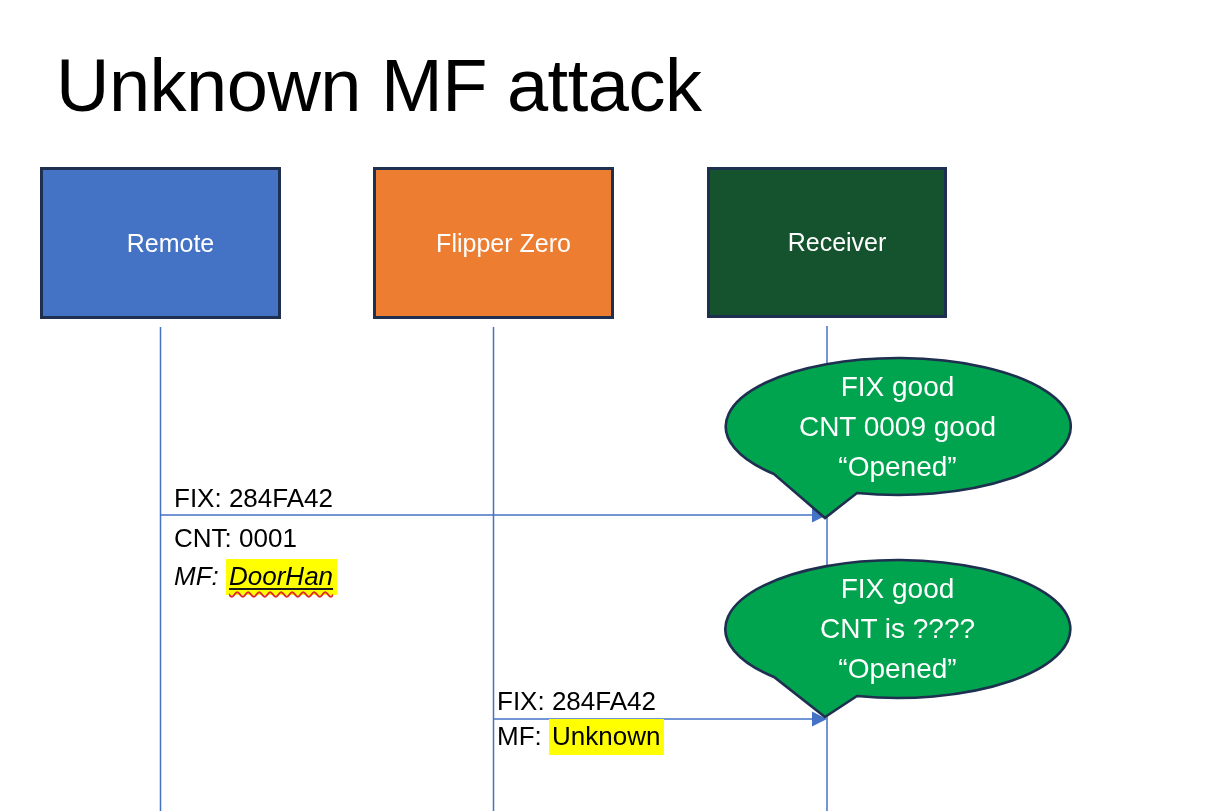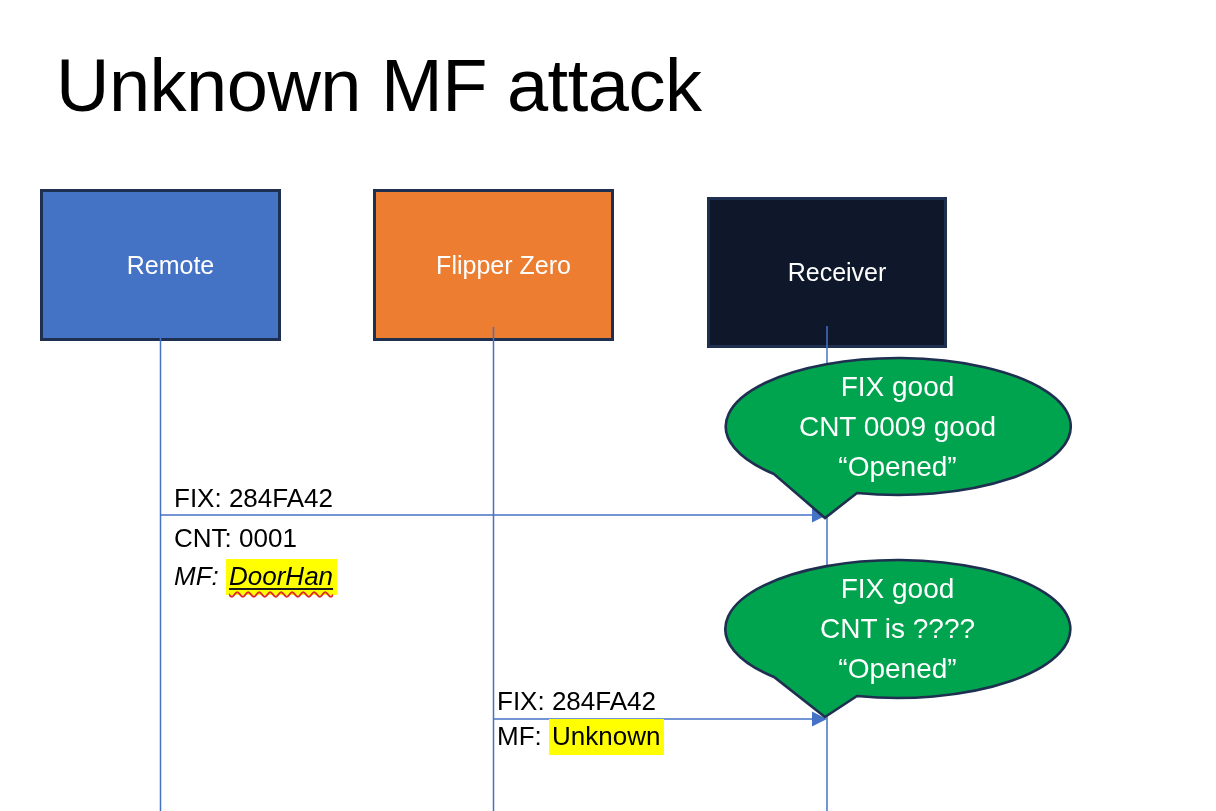--- a/index.html
+++ b/index.html
@@ -5,28 +5,28 @@
   html,body { margin:0; padding:0; background:#ffffff; }
   .slide {
     position:relative; width:1216px; height:811px; background:#ffffff;
     font-family:"Liberation Sans", sans-serif; overflow:hidden;
   }
   .title {
     position:absolute; left:56px; top:3px; font-size:74px; line-height:1.05;
     font-weight:300; letter-spacing:-0.5px; color:#000000; white-space:nowrap;margin-top:44px;
   }
   .actor {
-    position:absolute; top:189px; width:241px; height:152px;
+    position:absolute; top:167px; width:241px; height:152px;
     box-sizing:border-box; border:3px solid #1E2F50;
     display:flex; align-items:center; justify-content:center;
     color:#ffffff; font-size:25px; white-space:nowrap;padding-left:20px;
   }
   .actor.remote   { left:40px;  background:#4472C4; }
   .actor.flipper  { left:373px; background:#ED7D31; }
-  .actor.receiver { left:707px; width:240px; height:151px; background:#0f172a;margin-top:8px; }
+  .actor.receiver { left:707px; width:240px; height:151px; background:#14532d; }
 
   svg.overlay { position:absolute; left:0; top:0; width:1216px; height:811px; }
   .lifeline { stroke:#4472C4; stroke-width:1.5; fill:none; }
   .msgline  { stroke:#4472C4; stroke-width:1.6; fill:none; }
   .arrowhead { fill:#4472C4; stroke:none; }
   .callout-shape { fill:#00A44F; stroke:#1E2F50; stroke-width:2.6; }
 
   .msg-text {
     position:absolute; font-size:26px; line-height:34px; color:#000000;
     white-space:nowrap;

